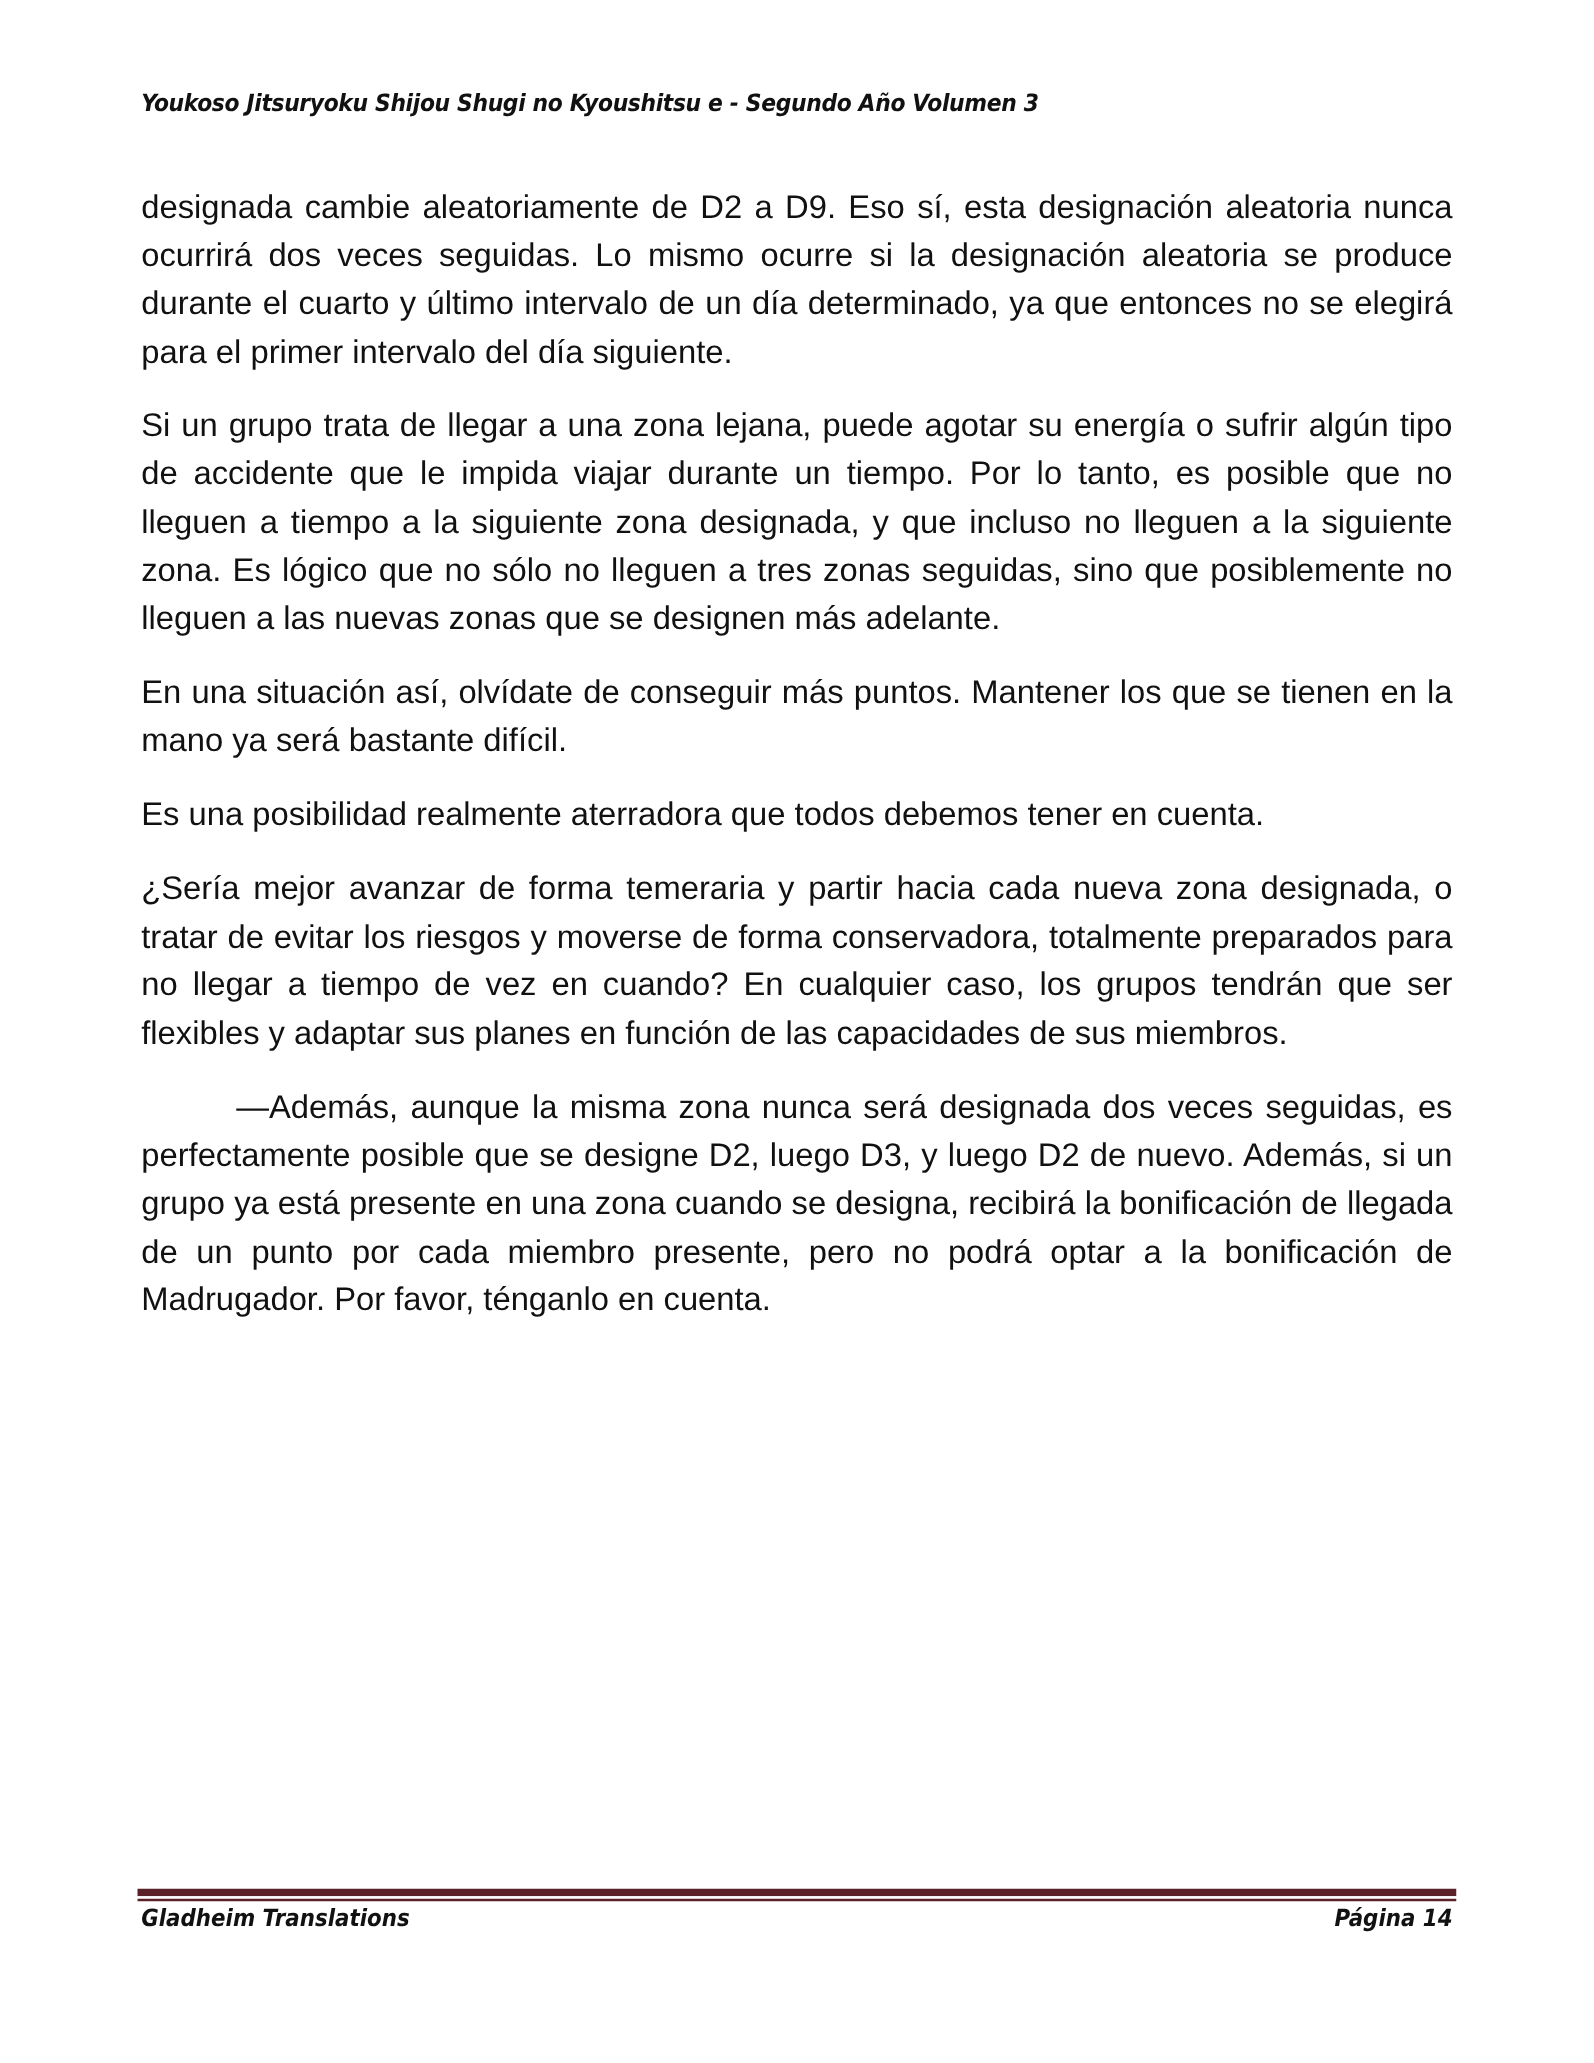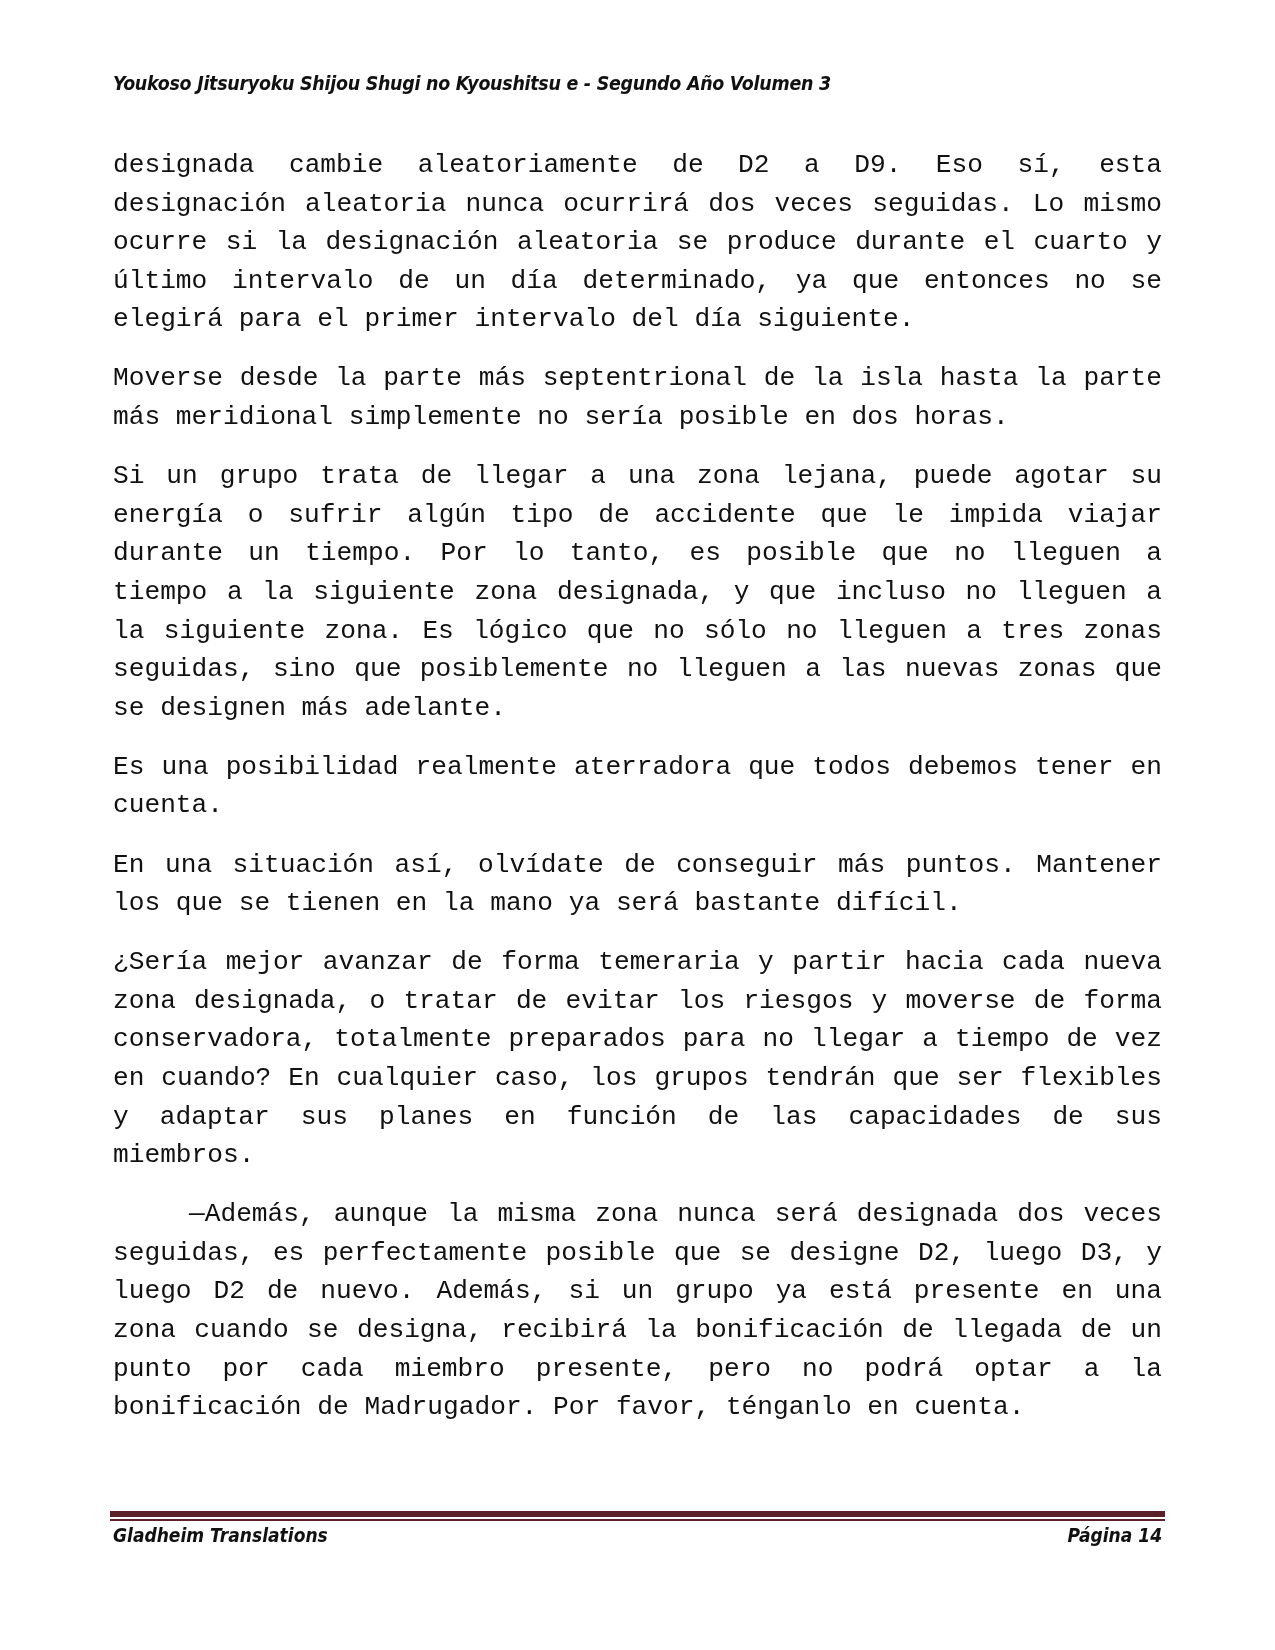--- a/index.html
+++ b/index.html
@@ -7,21 +7,21 @@
   .header {
     position: absolute; left: 113px; top: 72px;
     font-family: "DejaVu Sans", sans-serif;
     font-weight: bold; font-style: italic;
     font-size: 19px; color: #111;
     letter-spacing: -0.3px;
     transform: scaleX(0.92); transform-origin: left top;
   }
   .body-text {
     position: absolute; left: 113px; top: 146px; width: 1049px;
-    font-family: Liberation Mono, monospace;
+    font-family: Liberation Sans, sans-serif;
     font-size: 26.2px; line-height: 38.6px; color: #111;
   }
   .body-text p { margin: 0 0 20.5px 0; text-align: justify; }
   .body-text p.indent { text-indent: 76px; }
   .footer-rule {
     position: absolute; left: 110px; top: 1511px; width: 1055px;
   }
   .footer-rule .thick { height: 6px; background: #5a2228; }
   .footer-rule .gap { height: 2px; background: #fff; }
   .footer-rule .thin { height: 1.5px; background: #5a2228; }
@@ -36,24 +36,23 @@
   .footer .left { transform-origin: left center; }
   .footer .right { transform-origin: right center; }
 </style>
 </head>
 <body>
 
 <div class="header">Youkoso Jitsuryoku Shijou Shugi no Kyoushitsu e - Segundo Año Volumen 3</div>
 
 <div class="body-text">
   <p>designada cambie aleatoriamente de D2 a D9. Eso sí, esta designación aleatoria nunca ocurrirá dos veces seguidas. Lo mismo ocurre si la designación aleatoria se produce durante el cuarto y último intervalo de un día determinado, ya que entonces no se elegirá para el primer intervalo del día siguiente.</p>
-  <p>Moverse desde la parte más septentrional de la isla hasta la parte más meridional simplemente no sería posible en dos horas.</p>
   <p>Si un grupo trata de llegar a una zona lejana, puede agotar su energía o sufrir algún tipo de accidente que le impida viajar durante un tiempo. Por lo tanto, es posible que no lleguen a tiempo a la siguiente zona designada, y que incluso no lleguen a la siguiente zona. Es lógico que no sólo no lleguen a tres zonas seguidas, sino que posiblemente no lleguen a las nuevas zonas que se designen más adelante.</p>
+  <p>En una situación así, olvídate de conseguir más puntos. Mantener los que se tienen en la mano ya será bastante difícil.</p>
   <p>Es una posibilidad realmente aterradora que todos debemos tener en cuenta.</p>
-  <p>En una situación así, olvídate de conseguir más puntos. Mantener los que se tienen en la mano ya será bastante difícil.</p>
   <p>¿Sería mejor avanzar de forma temeraria y partir hacia cada nueva zona designada, o tratar de evitar los riesgos y moverse de forma conservadora, totalmente preparados para no llegar a tiempo de vez en cuando? En cualquier caso, los grupos tendrán que ser flexibles y adaptar sus planes en función de las capacidades de sus miembros.</p>
   <p class="indent">—Además, aunque la misma zona nunca será designada dos veces seguidas, es perfectamente posible que se designe D2, luego D3, y luego D2 de nuevo. Además, si un grupo ya está presente en una zona cuando se designa, recibirá la bonificación de llegada de un punto por cada miembro presente, pero no podrá optar a la bonificación de Madrugador. Por favor, ténganlo en cuenta.</p>
 </div>
 
 <div class="footer-rule">
   <div class="thick"></div>
   <div class="gap"></div>
   <div class="thin"></div>
 </div>
 

